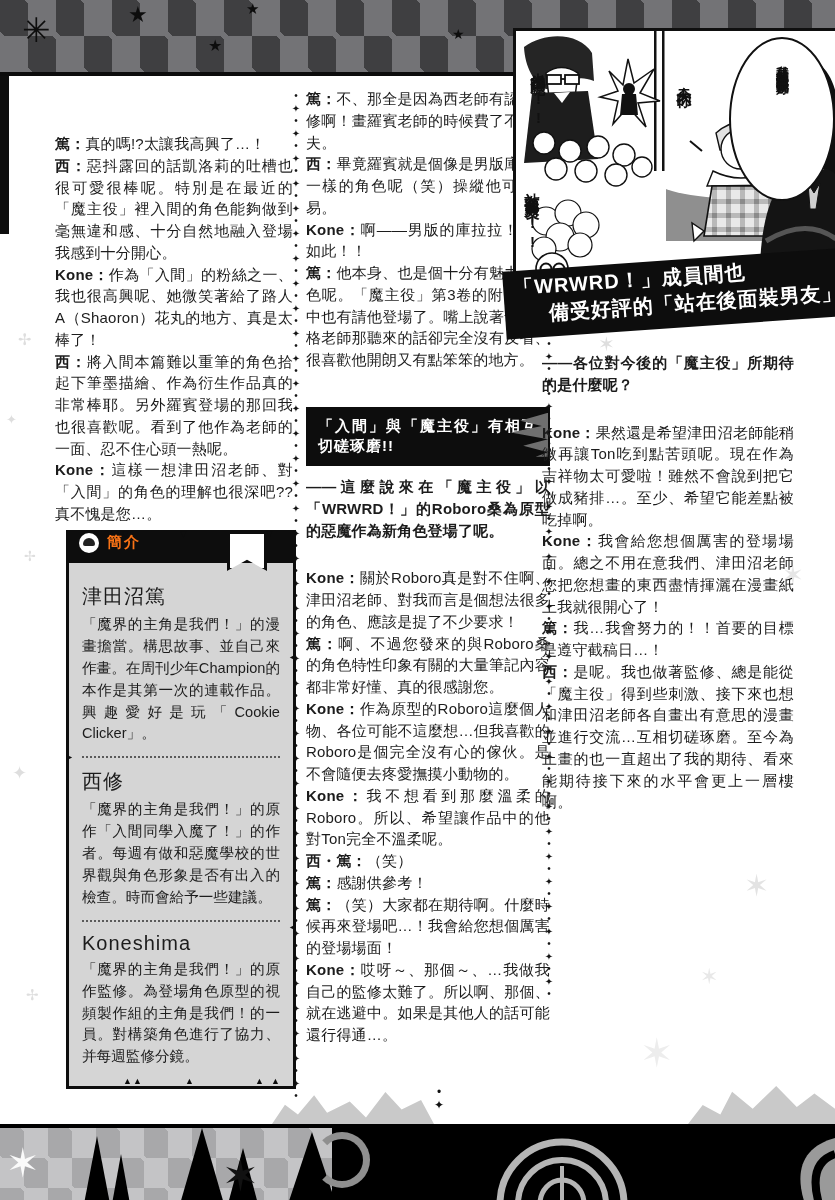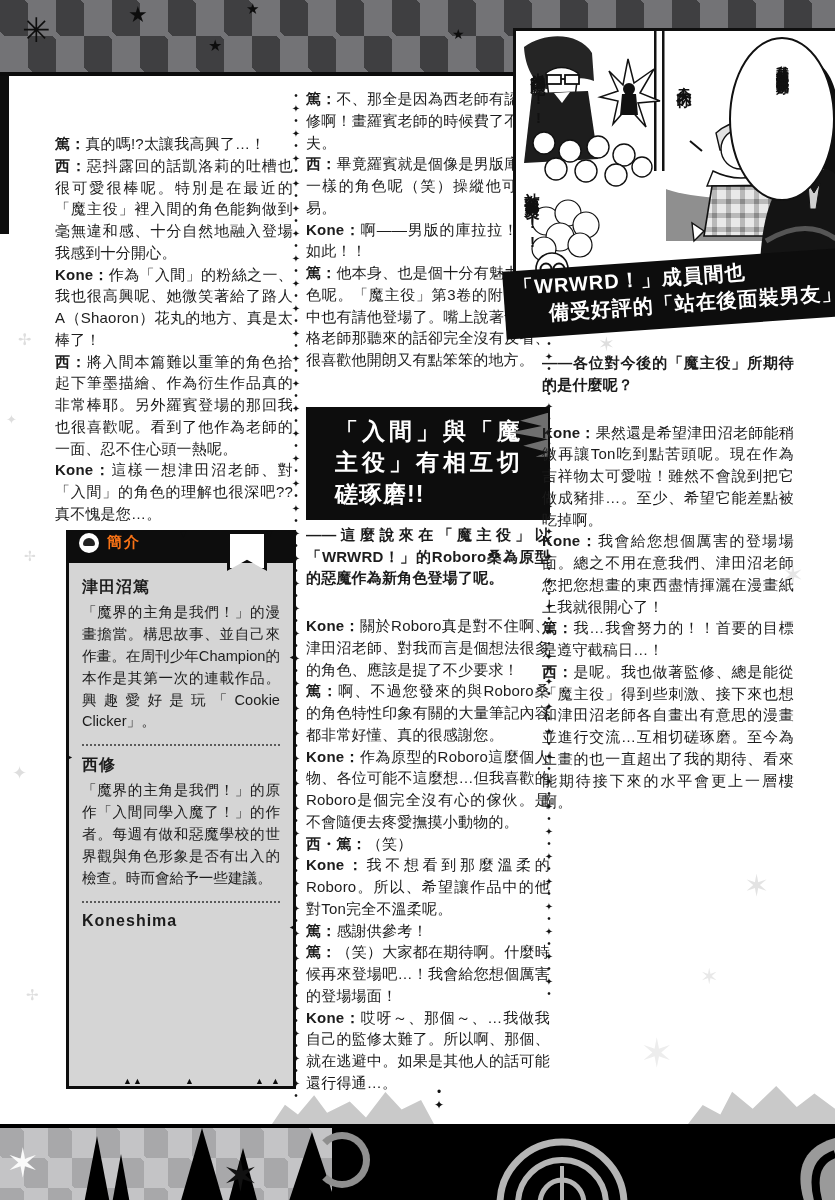--- a/index.html
+++ b/index.html
@@ -26,37 +26,37 @@
   
   .col{position:absolute;text-align:justify;z-index:2;}
   .col p{margin:0;font-size:15px;line-height:1.45;letter-spacing:0.2px;}
   .col .spk{font-weight:700;}
   .question{font-weight:700;font-size:16px;line-height:1.5;margin:0;}
 
   .divider-dots{position:absolute;width:14px;overflow:hidden;white-space:pre;text-align:center;
     font-size:10px;line-height:12.5px;color:#161616;z-index:1;}
 
   
-  .headline-box{position:relative;background:#0d0d0d;color:#fff;font-weight:700;font-size:23px;
-    line-height:1.38;padding:9px 29px;margin:36px 0 4px 0;letter-spacing:1px;overflow:hidden;}
+  .headline-box{position:relative;background:#0d0d0d;color:#fff;font-weight:700;font-size:15px;
+    line-height:1.38;padding:9px 12px;margin:36px 0 10px 0;letter-spacing:1px;overflow:hidden;}
   .headline-jag{position:absolute;right:2px;top:6px;width:62px;height:44px;background:#6f6f6f;
     clip-path:polygon(100% 0,55% 18%,90% 30%,40% 45%,100% 60%,60% 75%,100% 90%,80% 100%,100% 100%);}
 
   
   .profile-box{position:absolute;left:66px;top:530px;width:224px;height:553px;background:#d5d5d5;
     border:3px solid #0d0d0d;z-index:2;}
   .profile-header{position:relative;height:30px;background:#0d0d0d;color:#f97316;display:flex;
     align-items:flex-start;gap:8px;padding:0 10px;font-size:15px;font-weight:700;letter-spacing:2px;}
   .mascot-icon{width:20px;height:20px;border-radius:50%;background:#fff;position:relative;flex:0 0 auto;}
   .mascot-icon::after{content:"";position:absolute;left:4px;top:5px;width:12px;height:8px;
     background:#222;border-radius:6px 6px 2px 2px;}
   .ribbon{position:absolute;right:26px;top:-2px;width:34px;height:34px;background:#fff;border:3px solid #0d0d0d;
     clip-path:polygon(0 0,100% 0,100% 100%,50% 72%,0 100%);}
   .profile-body{padding:10px 13px 0 13px;}
-  .profile-name{font-size:16px;font-weight:700;margin:4px 0 4px 0;letter-spacing:1px;}
+  .profile-name{font-size:20px;font-weight:400;margin:10px 0 4px 0;letter-spacing:1px;}
   .profile-desc{font-size:14.6px;line-height:1.5;margin:0;text-align:justify;}
   .profile-sep{border:none;border-top:2px dotted #5a5a5a;margin:11px 0 9px 0;}
   .notch{position:absolute;font-size:9px;color:#0d0d0d;line-height:1;}
 
   
   .comic{position:absolute;left:513px;top:28px;width:322px;height:262px;background:#fff;
     border:3px solid #0f0f0f;z-index:3;}
   .comic svg{position:absolute;left:0;top:0;}
   .vtext{position:absolute;writing-mode:vertical-rl;text-orientation:upright;font-weight:700;
     color:#111;z-index:4;letter-spacing:2px;}
@@ -310,20 +310,21 @@
         <p class="profile-desc">「魔界的主角是我們！」的漫畫擔當。構思故事、並自己來作畫。在周刊少年Champion的本作是其第一次的連載作品。興趣愛好是玩「Cookie Clicker」。</p>
       </div>
       <hr class="profile-sep">
       <div>
         <div class="profile-name">西修</div>
         <p class="profile-desc">「魔界的主角是我們！」的原作「入間同學入魔了！」的作者。每週有做和惡魔學校的世界觀與角色形象是否有出入的檢查。時而會給予一些建議。</p>
       </div>
       <hr class="profile-sep">
       <div>
         <div class="profile-name">Koneshima</div>
+        <p class="profile-desc">「魔界的主角是我們！」的原作監修。為登場角色原型的視頻製作組的主角是我們！的一員。對構築角色進行了協力、并每週監修分鏡。</p>
       </div>
     </div>
     <span class="notch" style="left:52px;top:-3px;">▼</span>
     <span class="notch" style="left:110px;top:-3px;">▼</span>
     <span class="notch" style="left:196px;top:-3px;">▼</span>
     <span class="notch" style="left:54px;bottom:0;">▲</span>
     <span class="notch" style="left:64px;bottom:0;">▲</span>
     <span class="notch" style="left:116px;bottom:0;">▲</span>
     <span class="notch" style="left:186px;bottom:0;">▲</span>
     <span class="notch" style="left:202px;bottom:0;">▲</span>
@@ -350,23 +351,23 @@
     <p class="question">——這麼說來在「魔主役」以「WRWRD！」的Roboro桑為原型的惡魔作為新角色登場了呢。</p>
     <div style="height:26px;"></div>
     <div>
 
         <p class="line"><b class="spk">Kone：</b><span>關於Roboro真是對不住啊、津田沼老師、對我而言是個想法很多的角色、應該是提了不少要求！</span></p>
 
         <p class="line"><b class="spk">篤：</b><span>啊、不過您發來的與Roboro桑的角色特性印象有關的大量筆記內容都非常好懂、真的很感謝您。</span></p>
 
         <p class="line"><b class="spk">Kone：</b><span>作為原型的Roboro這麼個人物、各位可能不這麼想…但我喜歡的Roboro是個完全沒有心的傢伙。是不會隨便去疼愛撫摸小動物的。</span></p>
 
+        <p class="line"><b class="spk">Kone：</b><span>我不想看到那麼溫柔的Roboro。所以、希望讓作品中的他對Ton完全不溫柔呢。</span></p>
+
         <p class="line"><b class="spk">西・篤：</b><span>（笑）</span></p>
-
-        <p class="line"><b class="spk">Kone：</b><span>我不想看到那麼溫柔的Roboro。所以、希望讓作品中的他對Ton完全不溫柔呢。</span></p>
 
         <p class="line"><b class="spk">篤：</b><span>感謝供參考！</span></p>
 
 
         <p class="line"><b class="spk">篤：</b><span>（笑）大家都在期待啊。什麼時候再來登場吧…！我會給您想個厲害的登場場面！</span></p>
 
         <p class="line"><b class="spk">Kone：</b><span>哎呀～、那個～、…我做我自己的監修太難了。所以啊、那個、就在逃避中。如果是其他人的話可能還行得通…。</span></p>
       </div>
   </div>
 

